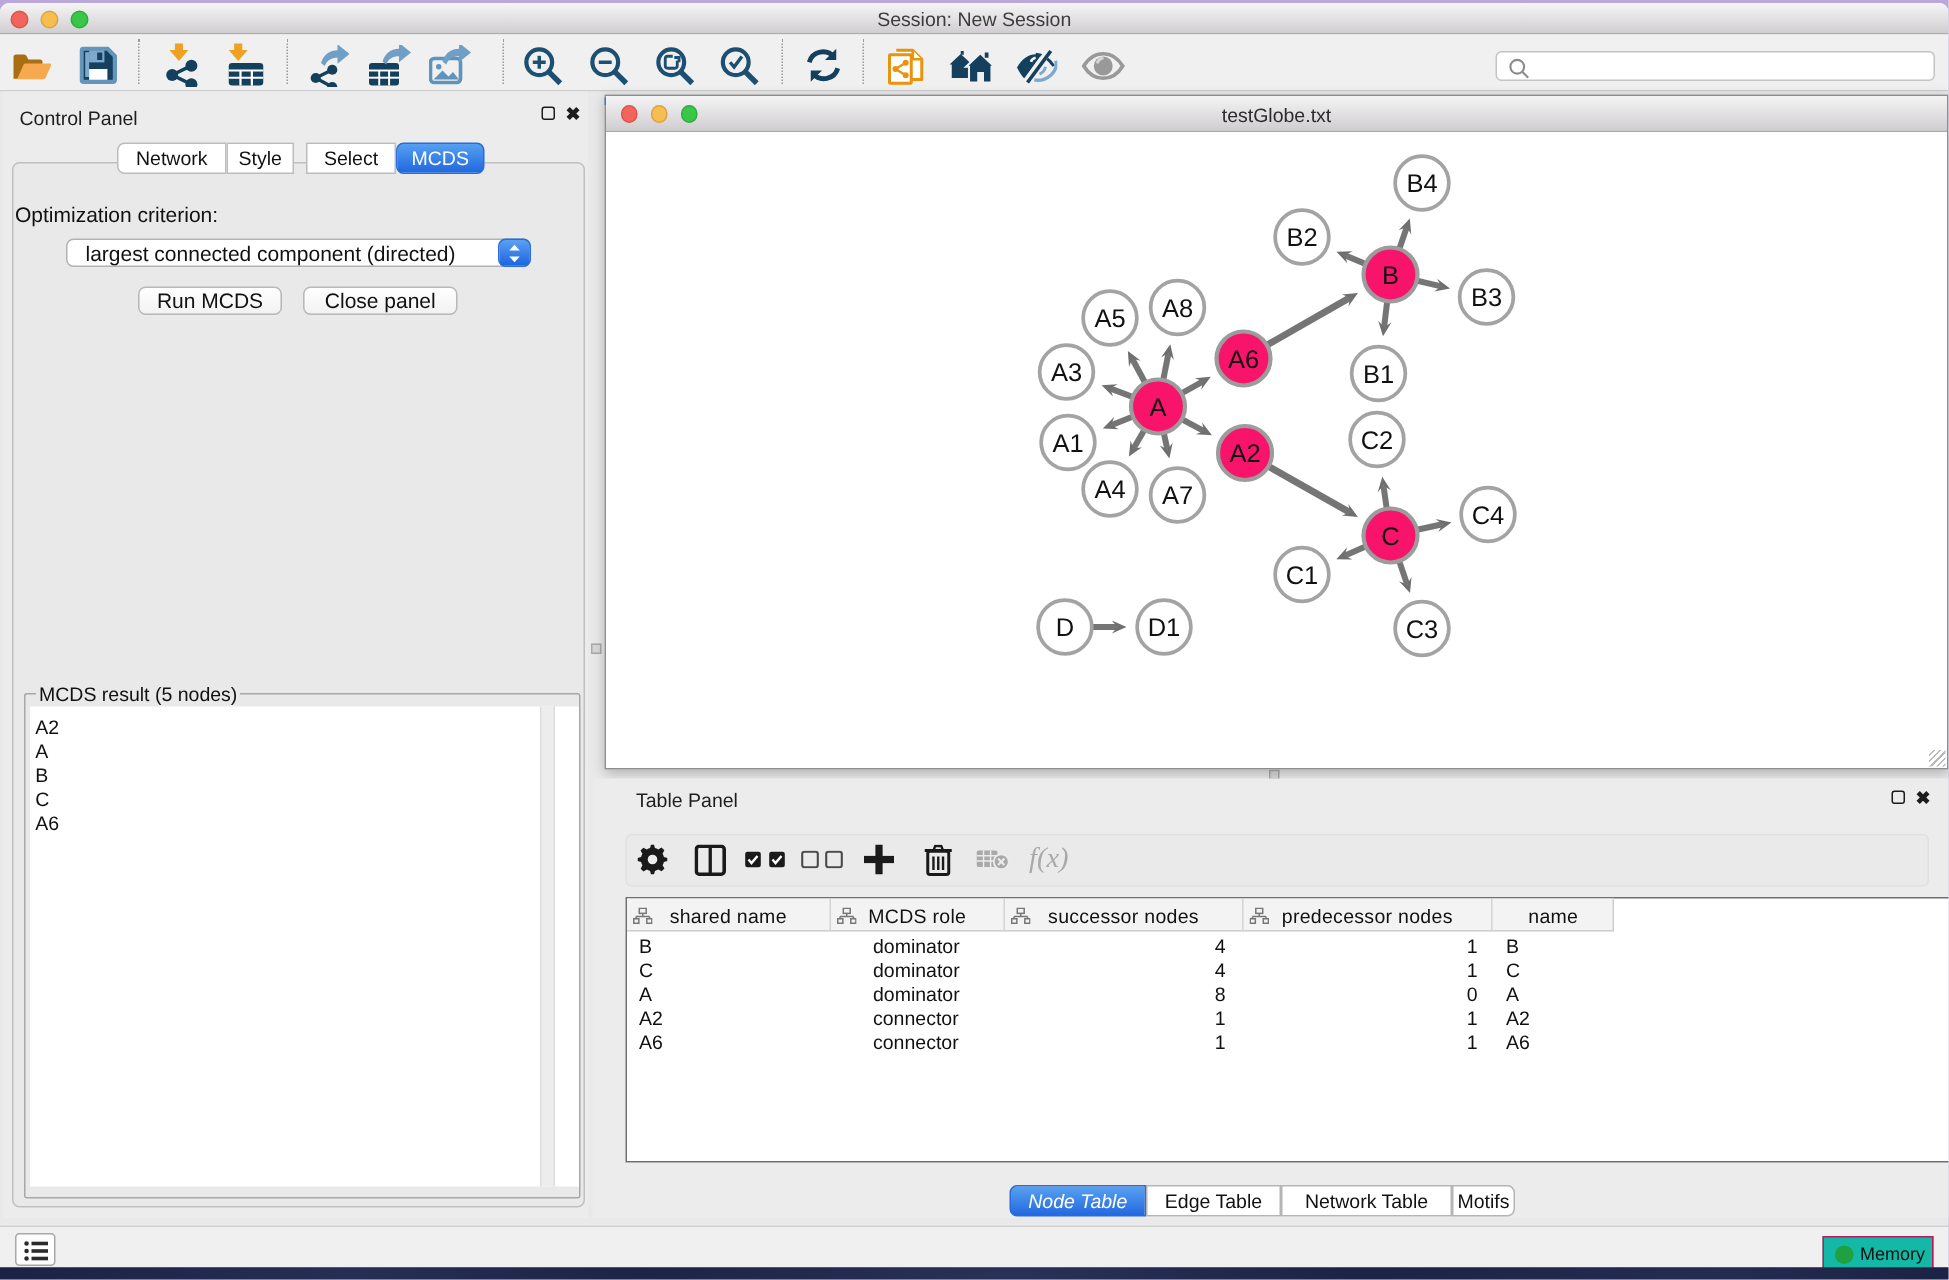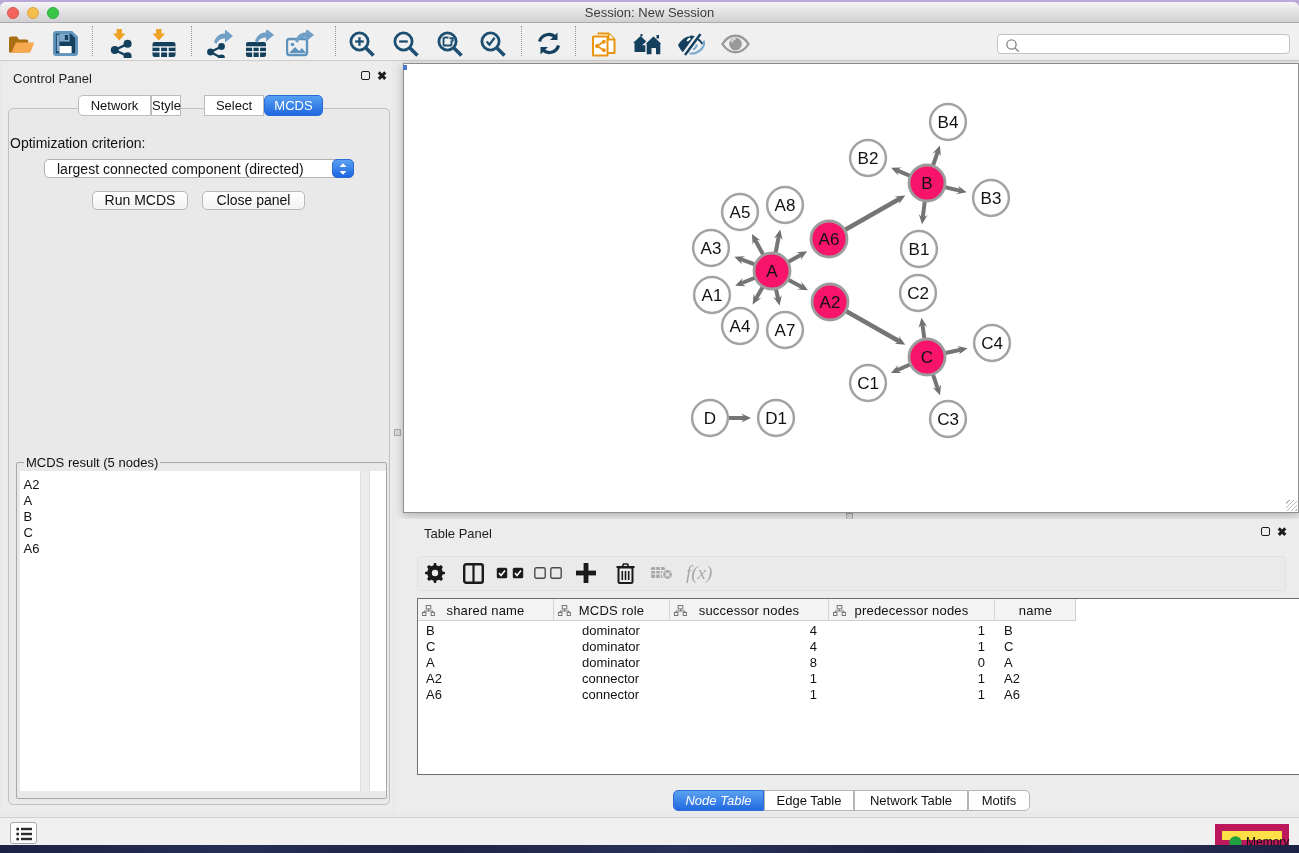--- a/index.html
+++ b/index.html
@@ -72,22 +72,22 @@
 .trow { position:absolute; font-size:13px; color:#111; }
 
 .btab { position:absolute; top:271px; height:21px; background:#fff; border:1px solid #b5b5b5;
   font-size:13px; color:#111; text-align:center; line-height:20px; }
 #btab-node { background:linear-gradient(#59a1f0,#2269e0); color:#fff; border-color:#2a6bd8;font-style:italic; }
 
 #statusbar { position:absolute; left:0; top:817px; width:1299px; height:28px; background:#f0f0f0;
   border-top:1px solid #cfcfcf; }
 #stbtn { position:absolute; left:10px; top:4px; width:27px; height:22px; background:#fdfdfd;
   border:1px solid #a8a8a8; border-radius:3px; }
-#membtn { position:absolute; left:1215px; top:6px; width:74px; height:23px; background:#fde047;
-  border:7px solid #be185d; font-size:12px; color:#111; }
+#membtn { position:absolute; left:1215px; top:6px; width:74px; height:23px; background:#14b8a6;
+  border:1px solid #be185d; font-size:12px; color:#111; }
 #strip-bottom { position:absolute; left:0; top:845px; width:1299px; height:8px;
   background:#20264a;
   background-image:linear-gradient(90deg,#1c2244 0%,#272e55 18%,#1e2446 33%,#2a3158 52%,#1d2345 70%,#252c52 88%,#1c2243 100%);
 }
 svg { display:block; }
 </style>
 </head>
 <body>
 <div id="mainwin"></div>
 <div id="titlebar">
@@ -237,21 +237,21 @@
   </div>
 </div>
 <div id="content"></div>
 
 <div id="cpanel">
   <div class="paneltitle">Control Panel</div>
   <div class="winbox" style="left:359px; top:10px;"></div>
   <div class="winx" style="left:375px; top:10px;">✖</div>
   <div id="cp-outer"></div>
   <div class="cptab" style="left:76px; width:73px; border-radius:5px 0 0 5px;">Network</div>
-  <div class="cptab" style="left:149px; width:30px;">Style</div>
+  <div class="cptab" style="left:149px; width:45px;">Style</div>
   <div class="cptab" style="left:202px; width:60px;">Select</div>
   <div class="cptab" id="tab-mcds" style="left:262px; width:59px; top:34px; height:21px; line-height:20px; position:absolute; font-size:13px; ">MCDS</div>
   <div id="opt-label">Optimization criterion:</div>
   <div id="combo">largest connected component (directed)
     <div id="combo-btn">
       <svg width="20" height="18" viewBox="0 0 20 18">
         <path d="M6.5 7 L10 3.2 L13.5 7 Z" fill="#fff"></path>
         <path d="M6.5 11 L10 14.8 L13.5 11 Z" fill="#fff"></path>
       </svg>
     </div>
@@ -270,20 +270,26 @@
     <div id="mscroll"></div>
   </div>
 </div>
 
 <div class="handle" style="left:394px; top:429px;"></div>
 <div class="handle" style="left:404px; top:429px; background:#e6e6e6;"></div>
 <div class="handle" style="left:846px; top:513px;"></div>
 
 <div id="netwin">
   <div style="position:absolute;left:-1px;top:1px;width:4px;height:5px;background:#4a79c8;"></div>
+  <div id="nettitle">
+    <div class="tl" style="left:9.5px;top:6px;width:11.5px;height:11.5px;background:#f3655c;border:0.5px solid #d9564e;"></div>
+    <div class="tl" style="left:29.5px;top:6px;width:11.5px;height:11.5px;background:#f6bd4f;border:0.5px solid #dba344;"></div>
+    <div class="tl" style="left:49.5px;top:6px;width:11.5px;height:11.5px;background:#39c649;border:0.5px solid #2fac3f;"></div>
+    <div class="t">testGlobe.txt</div>
+  </div>
   <svg id="graph" width="894" height="425" viewBox="0 0 894 425" style="position:absolute;left:0;top:24px;">
 <line x1="368.0" y1="183.0" x2="350.8" y2="151.2" stroke="#757575" stroke-width="4"></line>
 <polygon points="347.9,146.0 356.5,152.5 350.8,151.2 348.7,156.7" fill="#6f6f6f"></polygon>
 <line x1="368.0" y1="183.0" x2="375.0" y2="147.4" stroke="#757575" stroke-width="4"></line>
 <polygon points="376.2,141.5 378.6,152.0 375.0,147.4 370.0,150.3" fill="#6f6f6f"></polygon>
 <line x1="368.0" y1="183.0" x2="336.0" y2="170.9" stroke="#757575" stroke-width="4"></line>
 <polygon points="330.4,168.8 341.1,168.2 336.0,170.9 338.0,176.4" fill="#6f6f6f"></polygon>
 <line x1="368.0" y1="183.0" x2="336.8" y2="195.5" stroke="#757575" stroke-width="4"></line>
 <polygon points="331.2,197.7 338.7,190.0 336.8,195.5 341.9,198.2" fill="#6f6f6f"></polygon>
 <line x1="368.0" y1="183.0" x2="351.6" y2="211.2" stroke="#757575" stroke-width="4"></line>
@@ -477,21 +483,21 @@
 <div class="trow" style="left:586px;top:72px;">A2</div>
 <div class="trow" style="left:8px;top:88px;">A6</div>
 <div class="trow" style="left:164px;top:88px;">connector</div>
 <div class="trow" style="left:252px;top:88px;width:147px;text-align:right;">1</div>
 <div class="trow" style="left:411px;top:88px;width:156px;text-align:right;">1</div>
 <div class="trow" style="left:586px;top:88px;">A6</div>
   </div>
   <div class="btab" style="left:278px; width:91px; border-radius:5px 0 0 5px;" id="btab-node">Node Table</div>
   <div class="btab" style="left:369px; width:90px;">Edge Table</div>
   <div class="btab" style="left:459px; width:114px;">Network Table</div>
-  <div class="btab" style="left:573px; width:62px; border-radius:0 5px 5px 0;">Motifs</div>
+  <div class="btab" style="left:573px; width:42px; border-radius:0 5px 5px 0;">Motifs</div>
 </div>
 
 <div id="statusbar">
   <div id="stbtn">
     <svg width="17" height="14" style="position:absolute;left:5px;top:4px;" viewBox="0 0 17 14">
       <circle cx="1.7" cy="2" r="1.5" fill="#2b2b2b"></circle>
         <rect x="5" y="0.8" width="11" height="2.4" fill="#2b2b2b"></rect>
       <circle cx="1.7" cy="7" r="1.5" fill="#2b2b2b"></circle>
         <rect x="5" y="5.8" width="11" height="2.4" fill="#2b2b2b"></rect>
       <circle cx="1.7" cy="12" r="1.5" fill="#2b2b2b"></circle>

